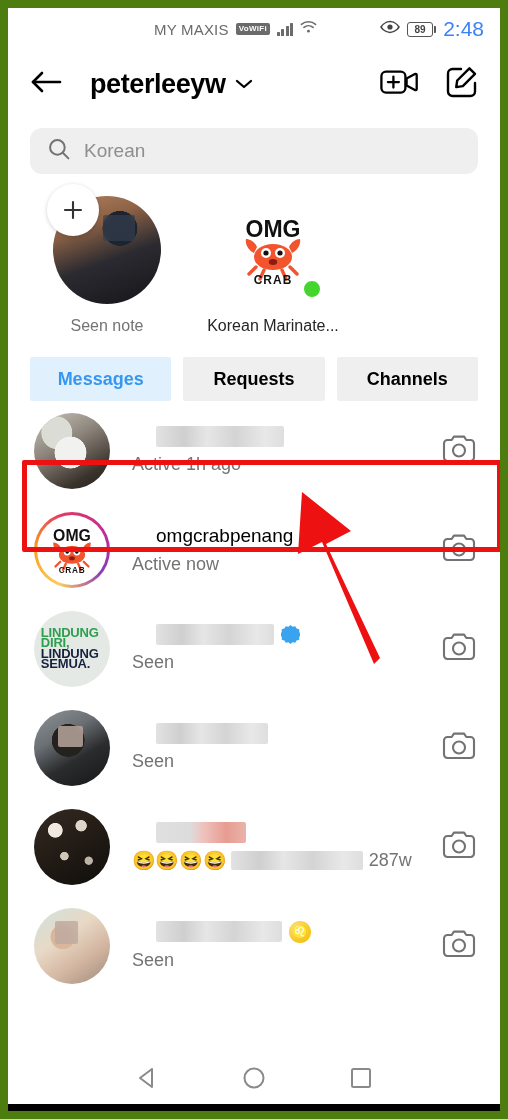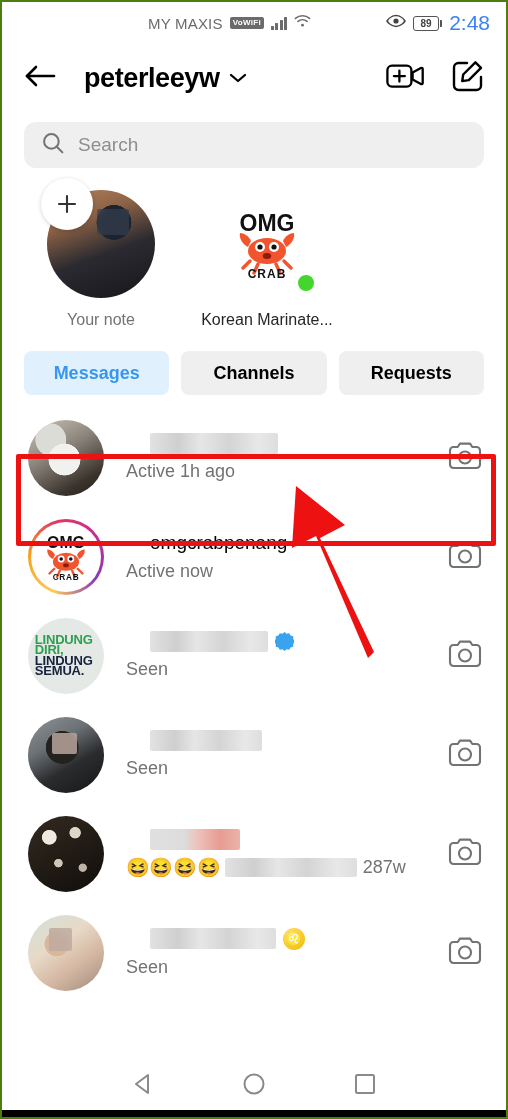--- a/index.html
+++ b/index.html
@@ -6,21 +6,21 @@
   html, body {
     width: 508px; height: 1119px;
     background: #ffffff;
     font-family: "Liberation Sans", sans-serif;
     overflow: hidden;
   }
   #phone {
     position: relative;
     width: 508px; height: 1119px;
     background: #ffffff;
-    border: 2px solid #4d7c0f;
+    border: 8px solid #4d7c0f;
     overflow: hidden;
   }
 
   
   .statusbar {
     position: relative;
     height: 42px;
     display: flex; align-items: center;
     padding: 0 16px;
   }
@@ -158,28 +158,28 @@
   }
   .blurface {
     position: absolute; border-radius: 2px;
     backdrop-filter: blur(3px);
     background: rgba(190,170,160,.82);
   }
 
   
   .tabs { display: flex; gap: 12px; padding: 22px 22px 0; }
   .tab {
-    flex: 1; height: 44px; border-radius: 8px;
+    flex: 1; height: 44px; border-radius: 2px;
     background: #efefef; display: flex; align-items: center; justify-content: center;
     font-size: 18px; font-weight: bold; color: #000;
   }
   .tab.active { background: #e0f1fd; color: #3797f0; }
 
   
-  .chats { padding-top: 13px; }
+  .chats { }
   .chat {
     height: 99px; display: flex; align-items: center; padding: 0 24px 0 26px;
   }
   .chat-av {
     width: 76px; height: 76px; border-radius: 50%;
     overflow: hidden; flex: none; position: relative;
   }
   .chat-av.ring { padding: 0; overflow: visible; }
   .chat-body { margin-left: 22px; flex: 1; min-width: 0; }
   .chat-name { font-size: 19px; color: #000; display: flex; align-items: center; gap: 7px; margin-left: 24px; }
@@ -297,39 +297,39 @@
   </div>
 
   <div class="search-wrap">
     <div class="search">
       <span>
         <svg width="22" height="22" viewBox="0 0 22 22">
           <circle cx="9.4" cy="9.4" r="7.3" fill="none" stroke="#737373" stroke-width="2"></circle>
           <path d="M14.8 14.8L20.4 20.4" stroke="#737373" stroke-width="2" stroke-linecap="round"></path>
           </svg>
       </span>
-      <span class="search-text">Search</span>
+      <span class="search-text">Korean</span>
     </div>
   </div>
 
   <div class="notes">
 
     <div class="note">
       <div class="note-av-wrap">
         <div class="note-bubble">
           <svg width="22" height="22" viewBox="0 0 22 22">
             <path d="M11 3v16M3 11h16" stroke="#333" stroke-width="2.1" stroke-linecap="round"></path>
             </svg>
         </div>
         <div class="note-av">
           <div class="av-person"></div>
           <div class="blurface" style="left:46%;top:18%;width:30%;height:24%;background:rgba(60,70,85,.55)"></div>
         </div>
       </div>
-      <div class="note-label">Your note</div>
+      <div class="note-label">Seen note</div>
     </div>
 
     <div class="note">
       <div class="note-av-wrap">
         <div class="note-av">
           <div class="av-crab">
             <svg width="90" height="90" viewBox="0 0 90 90">
               <text x="45" y="32" text-anchor="middle" font-family="Liberation Sans, sans-serif" font-size="23" font-weight="bold" fill="#111">OMG</text>
               <g fill="#f2542d">
                 <ellipse cx="45" cy="52" rx="19" ry="13"></ellipse>
@@ -348,22 +348,22 @@
         </div>
         <div class="online-dot"></div>
       </div>
       <div class="note-label dark">Korean Marinate...</div>
     </div>
 
   </div>
 
   <div class="tabs">
     <div class="tab active">Messages</div>
+    <div class="tab">Requests</div>
     <div class="tab">Channels</div>
-    <div class="tab">Requests</div>
   </div>
 
   <div class="chats">
 
     <div class="chat">
       <div class="chat-av">
           <div class="av-cat"></div>
         </div>
       <div class="chat-body">
         <div class="chat-name">

